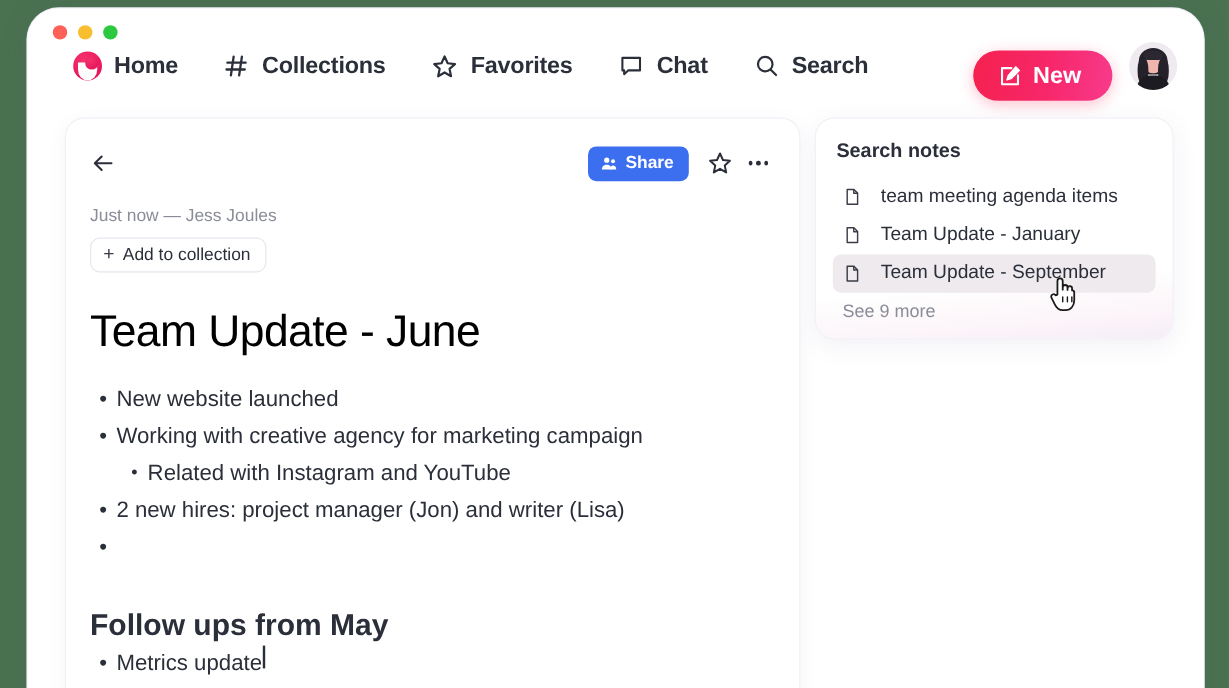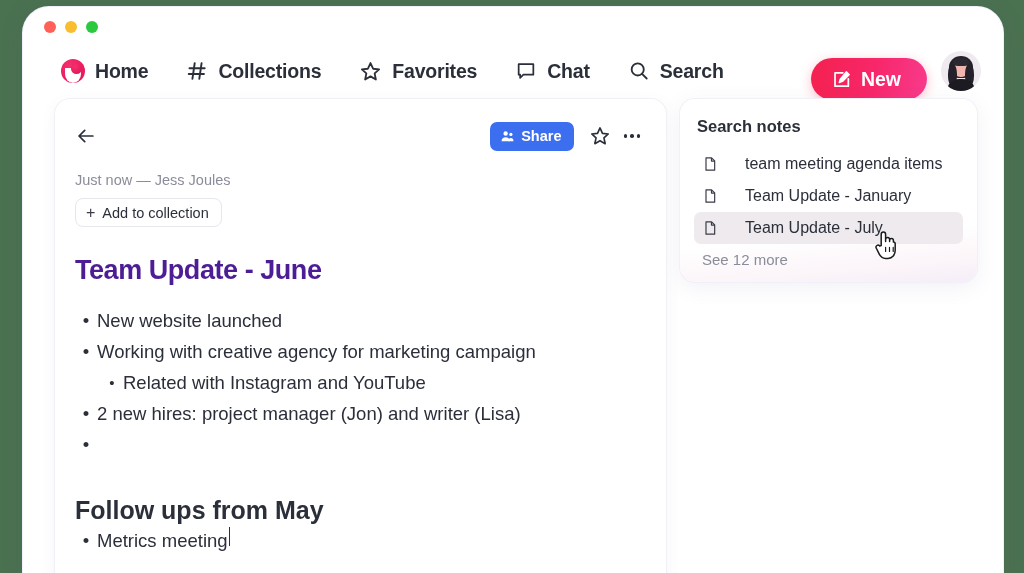--- a/index.html
+++ b/index.html
@@ -38,21 +38,21 @@
     border-radius: 50%;
     display: block;
   }
   .tl-red    { background: #ff6058; }
   .tl-yellow { background: #f9bd30; }
   .tl-green  { background: #2bc940; }
 
   
   #topnav {
     position: absolute;
-    left: 0; top: 36px;
+    left: 0; top: 20px;
     width: 100%;
     height: 56px;
     display: flex;
     align-items: center;
     padding: 0 22px 0 38px;
   }
   .nav-item {
     display: flex;
     align-items: center;
     gap: 10px;
@@ -224,23 +224,23 @@
     padding: 0 12px 0 10px;
     font-size: 14.5px;
     color: #2b2f3a;
     cursor: pointer;
     background: #fff;
   }
   #add-collection .plus { font-size: 16px; color: #3a3d48; line-height: 1; }
 
   #note-title {
     margin-top: 28px;
-    font-size: 27px;
-    font-weight: 700;
-    color: #4c1d95;
+    font-size: 37px;
+    font-weight: 400;
+    color: #000000;
     letter-spacing: -.45px;
   }
 
   #bullets { margin-top: 19px; }
   .bullet {
     display: flex;
     font-size: 18.5px;
     color: #2b2f3a;
     line-height: 27px;
     margin-bottom: 0px;
@@ -295,21 +295,21 @@
   #related-title {
     font-size: 16.5px;
     font-weight: 700;
     color: #2b2f3a;
     padding-left: 3px;
     margin-bottom: 12px;
   }
   .related-item {
     display: flex;
     align-items: center;
-    gap: 27px;
+    gap: 16px;
     height: 32px;
     padding: 0 8px;
     border-radius: 7px;
     font-size: 16px;
     color: #2b2f3a;
     cursor: pointer;
     white-space: nowrap;
     overflow: hidden;
   }
   .related-item.hovered { background: #eeeaee; }
@@ -477,21 +477,21 @@
         <div class="bullet">
           <span class="dot">•</span>
         </div>
       </div>
 
       <div id="section-heading">Follow ups from May</div>
 
       <div>
         <div class="bullet">
           <span class="dot">•</span>
-          <span>Metrics meeting</span>
+          <span>Metrics update</span>
             <span id="caret"></span>
         </div>
       </div>
 
       <div id="attachment">
         
       </div>
     </div>
 
     <div id="related-panel">
@@ -517,24 +517,24 @@
         <span>Team Update - January</span>
       </div>
 
       <div class="related-item hovered">
         <span class="nav-ico">
           <svg width="16" height="16" viewBox="0 0 24 24" fill="none" stroke="#3a3d48" stroke-width="1.8" stroke-linejoin="round">
             <path d="M6 2.8 H14.4 L19 7.4 V21.2 H6 Z"></path>
             <path d="M14.2 2.9 V7.6 H18.9"></path>
           </svg>
         </span>
-        <span>Team Update - July</span>
-      </div>
-
-      <div id="see-more">See 12 more</div>
+        <span>Team Update - September</span>
+      </div>
+
+      <div id="see-more">See 9 more</div>
     </div>
   </div>
 
   <div id="cursor">
     <svg width="26" height="32" viewBox="0 0 26 32">
       <path d="M8.2 16.5 V5.3 C8.2 3.9 9.2 3 10.4 3 C11.6 3 12.6 3.9 12.6 5.3 V12.4
                V10.6 C12.6 9.3 13.5 8.5 14.6 8.5 C15.7 8.5 16.6 9.3 16.6 10.6 V12.6
                V11.4 C16.6 10.2 17.4 9.4 18.5 9.4 C19.6 9.4 20.4 10.2 20.4 11.4 V13
                C21.4 13 22.2 13.8 22.2 14.9 V21.2 C22.2 25.8 19.4 29.4 15 29.4
                H12.6 C9.4 29.4 7.4 27.6 6 24.6 L3.2 19 C2.7 18 3.1 16.9 4.1 16.4

